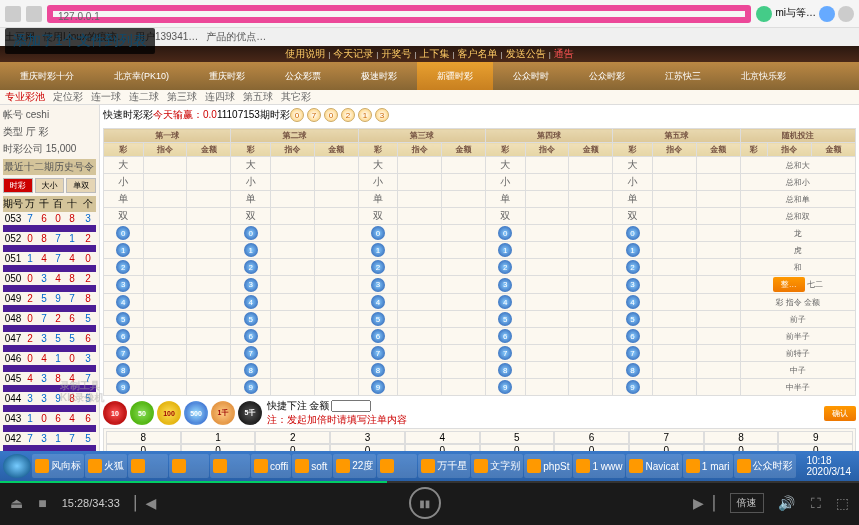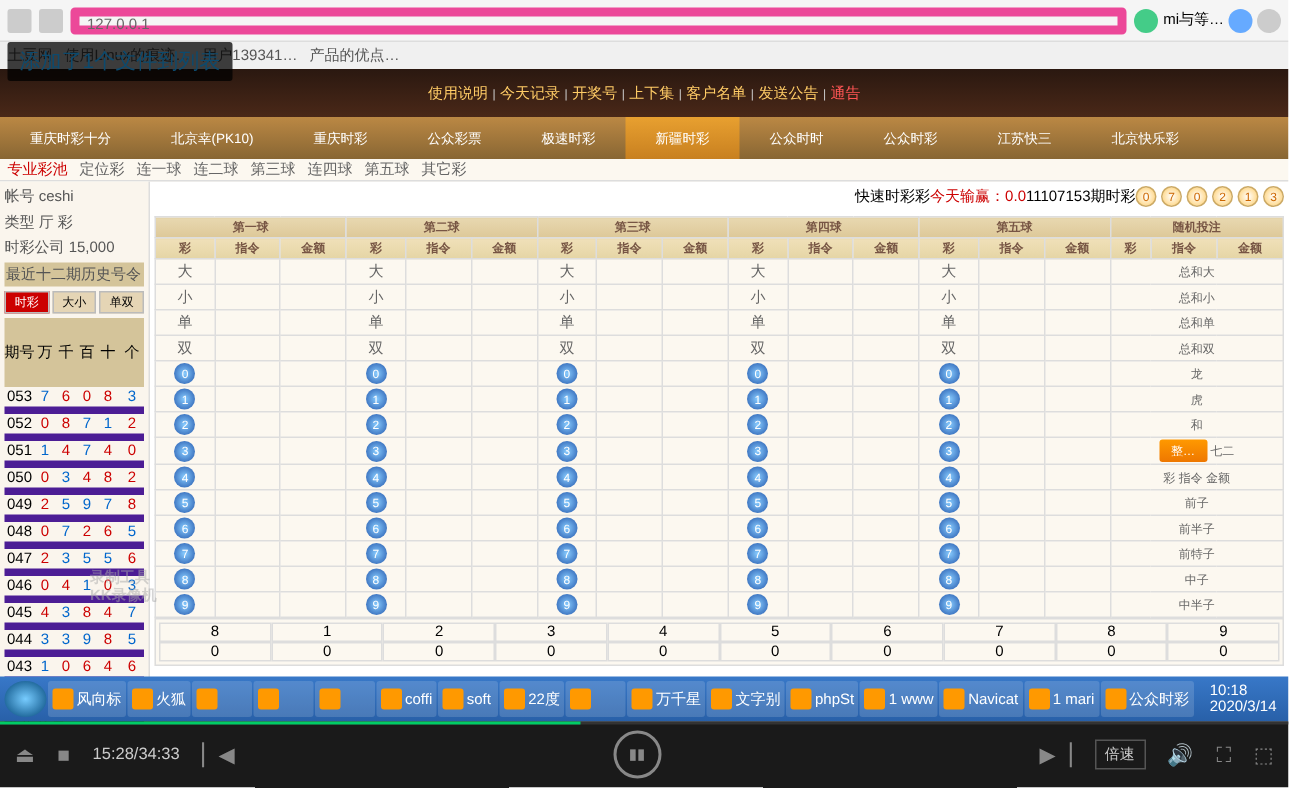--- a/index.html
+++ b/index.html
@@ -2,40 +2,40 @@
 <html><head>
 <meta charset="utf-8">
 <style>
 *{margin:0;padding:0;box-sizing:border-box;font-family:"Microsoft YaHei",Arial,sans-serif;font-size:10px}
 body{background:#fff;width:859px;height:525px;overflow:hidden;position:relative}
 .browser-top{height:28px;background:#f5f5f5;border-bottom:1px solid #ddd;display:flex;align-items:center;padding:0 5px;gap:5px}
 .browser-btn{width:16px;height:16px;background:#ccc;border-radius:2px}
 .url-bar{flex:1;height:18px;border:6px solid #ec4899;border-radius:3px;padding:0 5px;display:flex;align-items:flex-start;color:#666;font-size:9px}
 .bookmark-bar{height:18px;background:#f0f0f0;display:flex;align-items:center;gap:8px;padding:0 5px;font-size:8px;color:#555;overflow:hidden}
 .notification{position:absolute;top:28px;left:5px;background:rgba(0,0,0,0.75);color:#0c4a6e;padding:4px 8px;font-size:14px;z-index:100;border-radius:2px}
-.top-banner{height:32px;background:linear-gradient(#2a1810,#4a2818);color:#ccc;display:flex;align-items:center;justify-content:center;gap:3px;font-size:8px}
+.top-banner{height:16px;background:linear-gradient(#2a1810,#4a2818);color:#ccc;display:flex;align-items:center;justify-content:center;gap:3px;font-size:8px}
 .top-banner a{color:#ffcc66;text-decoration:none}
 .main-nav{height:28px;background:linear-gradient(#b84,#863);display:flex;align-items:center}
 .main-nav-item{padding:0 20px;color:#fff;font-size:9px;cursor:pointer;height:100%;display:flex;align-items:center}
 .main-nav-item.active{background:linear-gradient(#e8a030,#c88020)}
 .sub-nav{height:15px;background:#fcf8f0;border-bottom:1px solid #ddd;display:flex;align-items:center;padding:0 5px;gap:8px;font-size:8px}
 .sub-nav span{color:#666;cursor:pointer}
 .sub-nav span.red{color:#c00}
 .content{display:flex;height:calc(100% - 165px)}
 .sidebar{width:100px;background:#faf5ed;border-right:1px solid #ddd;padding:3px;font-size:8px}
 .sidebar-info{margin-bottom:3px;color:#555}
 .sidebar-tabs{display:flex;gap:2px;margin-bottom:3px}
 .sidebar-tab{flex:1;border:1px solid #bbb;text-align:center;padding:1px;background:#e5d5b5;cursor:pointer;font-size:8px}
-.sidebar-header{display:grid;grid-template-columns:20px 14px 14px 14px 14px 18px;background:#d4c49a;font-size:7px;text-align:center;padding:16px 0}
-.sidebar-row{display:grid;grid-template-columns:20px 14px 14px 14px 14px 18px;font-size:7px;text-align:center;padding:0;border-bottom:5px solid #4c1d95}
+.sidebar-header{display:grid;grid-template-columns:20px 14px 14px 14px 14px 18px;background:#d4c49a;font-size:7px;text-align:center;padding:1px 0}
+.sidebar-row{display:grid;grid-template-columns:20px 14px 14px 14px 14px 18px;font-size:7px;text-align:center;padding:0;border-bottom:7px solid #4c1d95}
 .sidebar-row span{padding:1px 0}
 .red-num{color:#c00}
 .blue-num{color:#06c}
 .main-panel{flex:1;padding:3px;overflow:auto}
-.panel-top{display:flex;justify-content:flex-end;font-size:8px;margin-bottom:3px}
+.panel-top{display:flex;justify-content:flex-start;font-size:8px;margin-bottom:3px}
 .panel-top .red{color:#c00}
 .ball-row{display:flex;gap:3px;margin-bottom:3px}
 .ball-small{width:14px;height:14px;border-radius:50%;background:radial-gradient(#fff,#fc6);border:1px solid #ca6;display:flex;align-items:center;justify-content:center;font-size:8px;color:#c60;cursor:pointer}
 .bet-table{border-collapse:collapse;width:100%}
 .bet-table th,.bet-table td{border:1px solid #ddd;text-align:center;font-size:8px;padding:1px 2px;background:#fcf8f0}
 .bet-table th{background:linear-gradient(#f0e0b8,#e5d5a5);color:#754;font-weight:bold}
 .bet-table .col-header th{background:linear-gradient(#e8d8b0,#ddc898)}
 .bet-ball{width:14px;height:14px;border-radius:50%;background:radial-gradient(#8cf,#25a);color:#fff;font-size:8px;display:inline-flex;align-items:center;justify-content:center;cursor:pointer}
 .bet-option{color:#666;cursor:pointer}
 .right-options{font-size:8px;color:#666}
@@ -541,20 +541,36 @@
             <td></td>
             <td></td>
             <td><span class="bet-ball">9</span></td>
             <td></td>
             <td></td>
             <td colspan="3" class="right-options">中半子</td>
           </tr>
         </tbody>
     </table>
 
+    <div style="display:flex;align-items:center;gap:5px;margin-top:2px">
+      <div class="chips">
+        <div class="chip c10">10</div>
+        <div class="chip c50">50</div>
+        <div class="chip c100">100</div>
+        <div class="chip c500">500</div>
+        <div class="chip c1k">1千</div>
+        <div class="chip c5k">5千</div>
+      </div>
+      <div style="flex:1;font-size:8px">
+        <span>快捷下注</span> <span>金额</span>
+        <input type="text" style="width: 40px; height: 12px;">
+        <div style="color:#c00">注：发起加倍时请填写注单内容</div>
+      </div>
+      <button class="action-btn">确认</button>
+    </div>
 
     <div class="result-strip">
       <div style="display:flex" id="strip-nums">
           <div style="flex: 1 1 0%; text-align: center; border: 1px solid rgb(221, 221, 221);">8</div>
           <div style="flex: 1 1 0%; text-align: center; border: 1px solid rgb(221, 221, 221);">1</div>
           <div style="flex: 1 1 0%; text-align: center; border: 1px solid rgb(221, 221, 221);">2</div>
           <div style="flex: 1 1 0%; text-align: center; border: 1px solid rgb(221, 221, 221);">3</div>
           <div style="flex: 1 1 0%; text-align: center; border: 1px solid rgb(221, 221, 221);">4</div>
           <div style="flex: 1 1 0%; text-align: center; border: 1px solid rgb(221, 221, 221);">5</div>
           <div style="flex: 1 1 0%; text-align: center; border: 1px solid rgb(221, 221, 221);">6</div>

